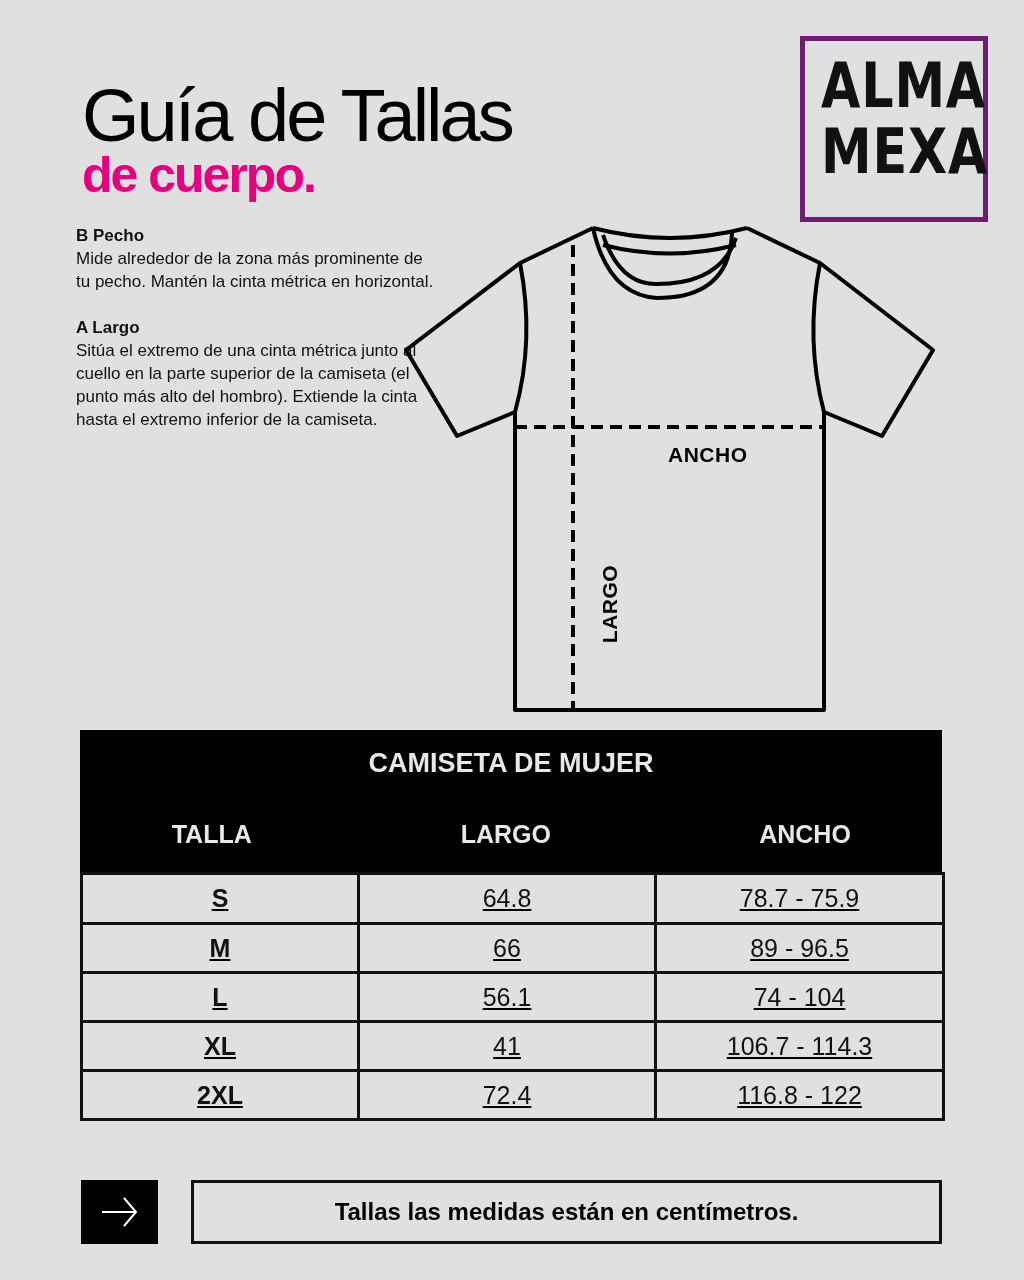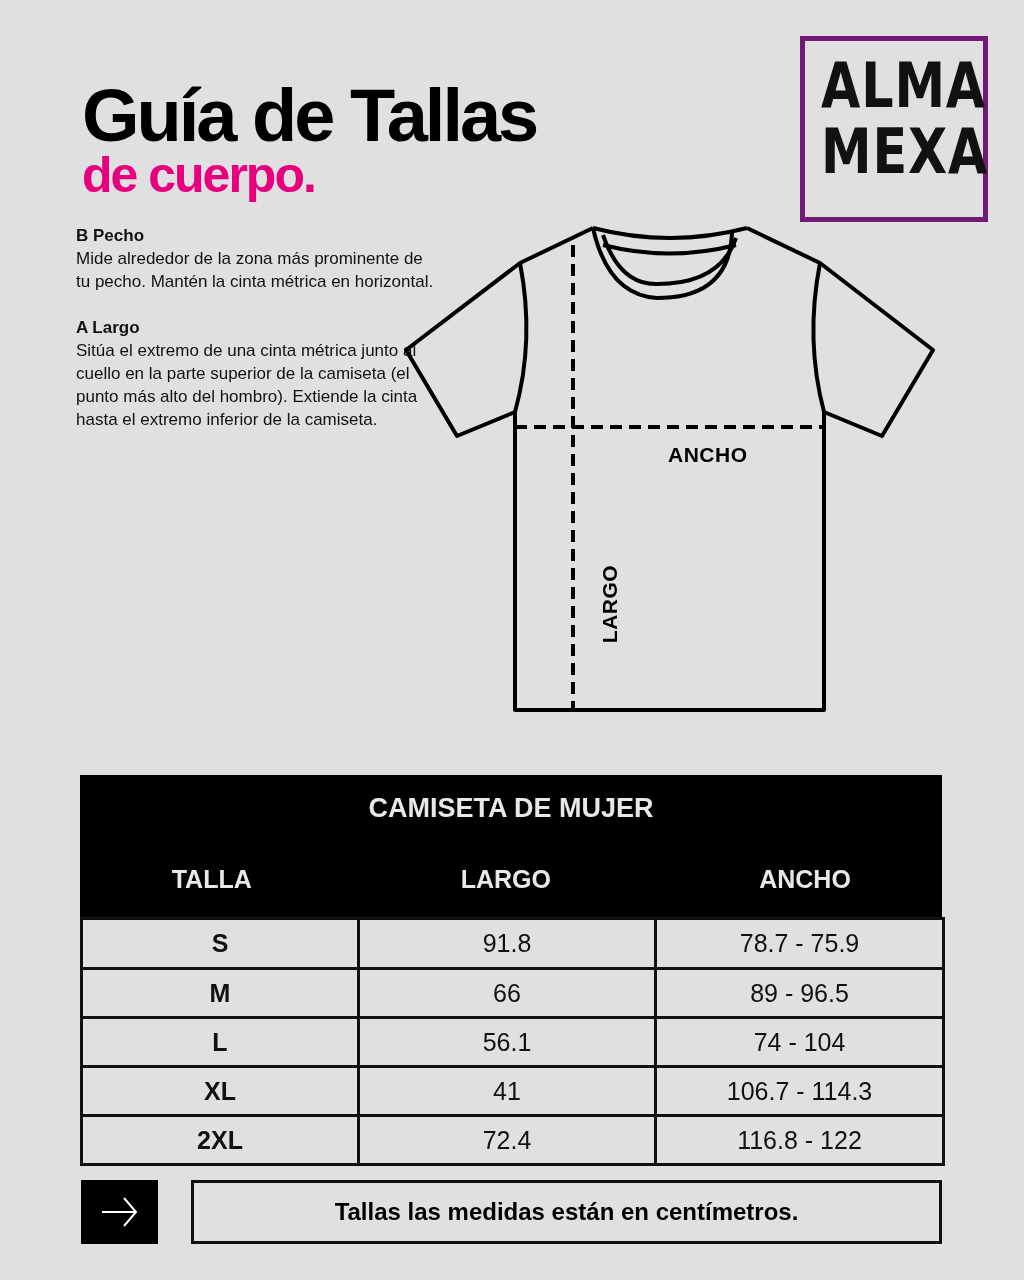--- a/index.html
+++ b/index.html
@@ -2,21 +2,21 @@
 <html><head>
 <meta charset="utf-8">
 <style>
   html, body { margin:0; padding:0; }
   body {
     width:1024px; height:1280px; background:#e0e0e0; position:relative; overflow:hidden;
     font-family:"Liberation Sans", sans-serif; color:#000;
   }
   .title {
     position:absolute; left:82px; top:76px; margin:0;
-    font-size:74px; font-weight:bold; letter-spacing:-3px; line-height:80px;
+    font-size:74px; font-weight:normal; letter-spacing:-3px; line-height:80px;
   }
   .subtitle {
     position:absolute; left:82px; top:147px; margin:0;
     font-size:50px; font-weight:bold; letter-spacing:-2px; line-height:56px; color:#e6007e;
   }
   .logo {
     position:absolute; left:800px; top:36px; width:178px; height:176px;
     border:5px solid #701a75; box-sizing:content-box;
   }
   .logo-line {
@@ -28,21 +28,21 @@
   .logo-line.l2 { top:80px; }
 
   .instructions { position:absolute; left:76px; top:224px; width:360px; font-size:17px; line-height:23px; color:#111; }
   .instr-head { font-weight:bold; }
   .instr-block { margin-bottom:23px; }
 
   .shirt { position:absolute; left:400px; top:220px; width:550px; height:500px; }
   .lbl-ancho { position:absolute; left:668px; top:443px; font-weight:bold; font-size:21px; letter-spacing:0.5px; }
   .lbl-largo { position:absolute; left:570px; top:592px; font-weight:bold; font-size:21px; letter-spacing:0.5px; transform:rotate(-90deg); transform-origin:center; width:80px; text-align:center; }
 
-  .table-wrap { position:absolute; left:80px; top:775px; width:862px; }
+  .table-wrap { position:absolute; left:80px; top:730px; width:862px;text-decoration:underline; }
   .table-head { background:#000; color:#e8e8e8; height:142px; position:relative; }
   .table-title { position:absolute; left:0; right:0; top:18px; text-align:center; font-weight:bold; font-size:27px; }
   .col-heads { position:absolute; left:0; right:0; top:90px; display:flex;gap:21px; }
   .col-head { text-align:center; font-weight:bold; font-size:25px; }
   .c1 { width:277px; } .c2 { width:297px; } .c3 { width:288px; }
   table { border-collapse:collapse; width:862px; table-layout:fixed; }
   td { border:3px solid #111; text-align:center; font-size:25px; height:46px; padding:0; color:#111; }
   td.size { font-weight:bold; }
   tr.r0 td { height:47px; }
 
@@ -104,21 +104,21 @@
   </div>
   <table>
     <colgroup>
         <col style="width:277px">
         <col style="width:297px">
         <col style="width:288px">
       </colgroup>
     <tbody>
         <tr class="r0">
       <td class="size">S</td>
-      <td>91.8</td>
+      <td>64.8</td>
       <td>78.7 - 75.9</td>
     </tr>
     <tr>
       <td class="size">M</td>
       <td>66</td>
       <td>89 - 96.5</td>
     </tr>
     <tr>
       <td class="size">L</td>
       <td>56.1</td>

